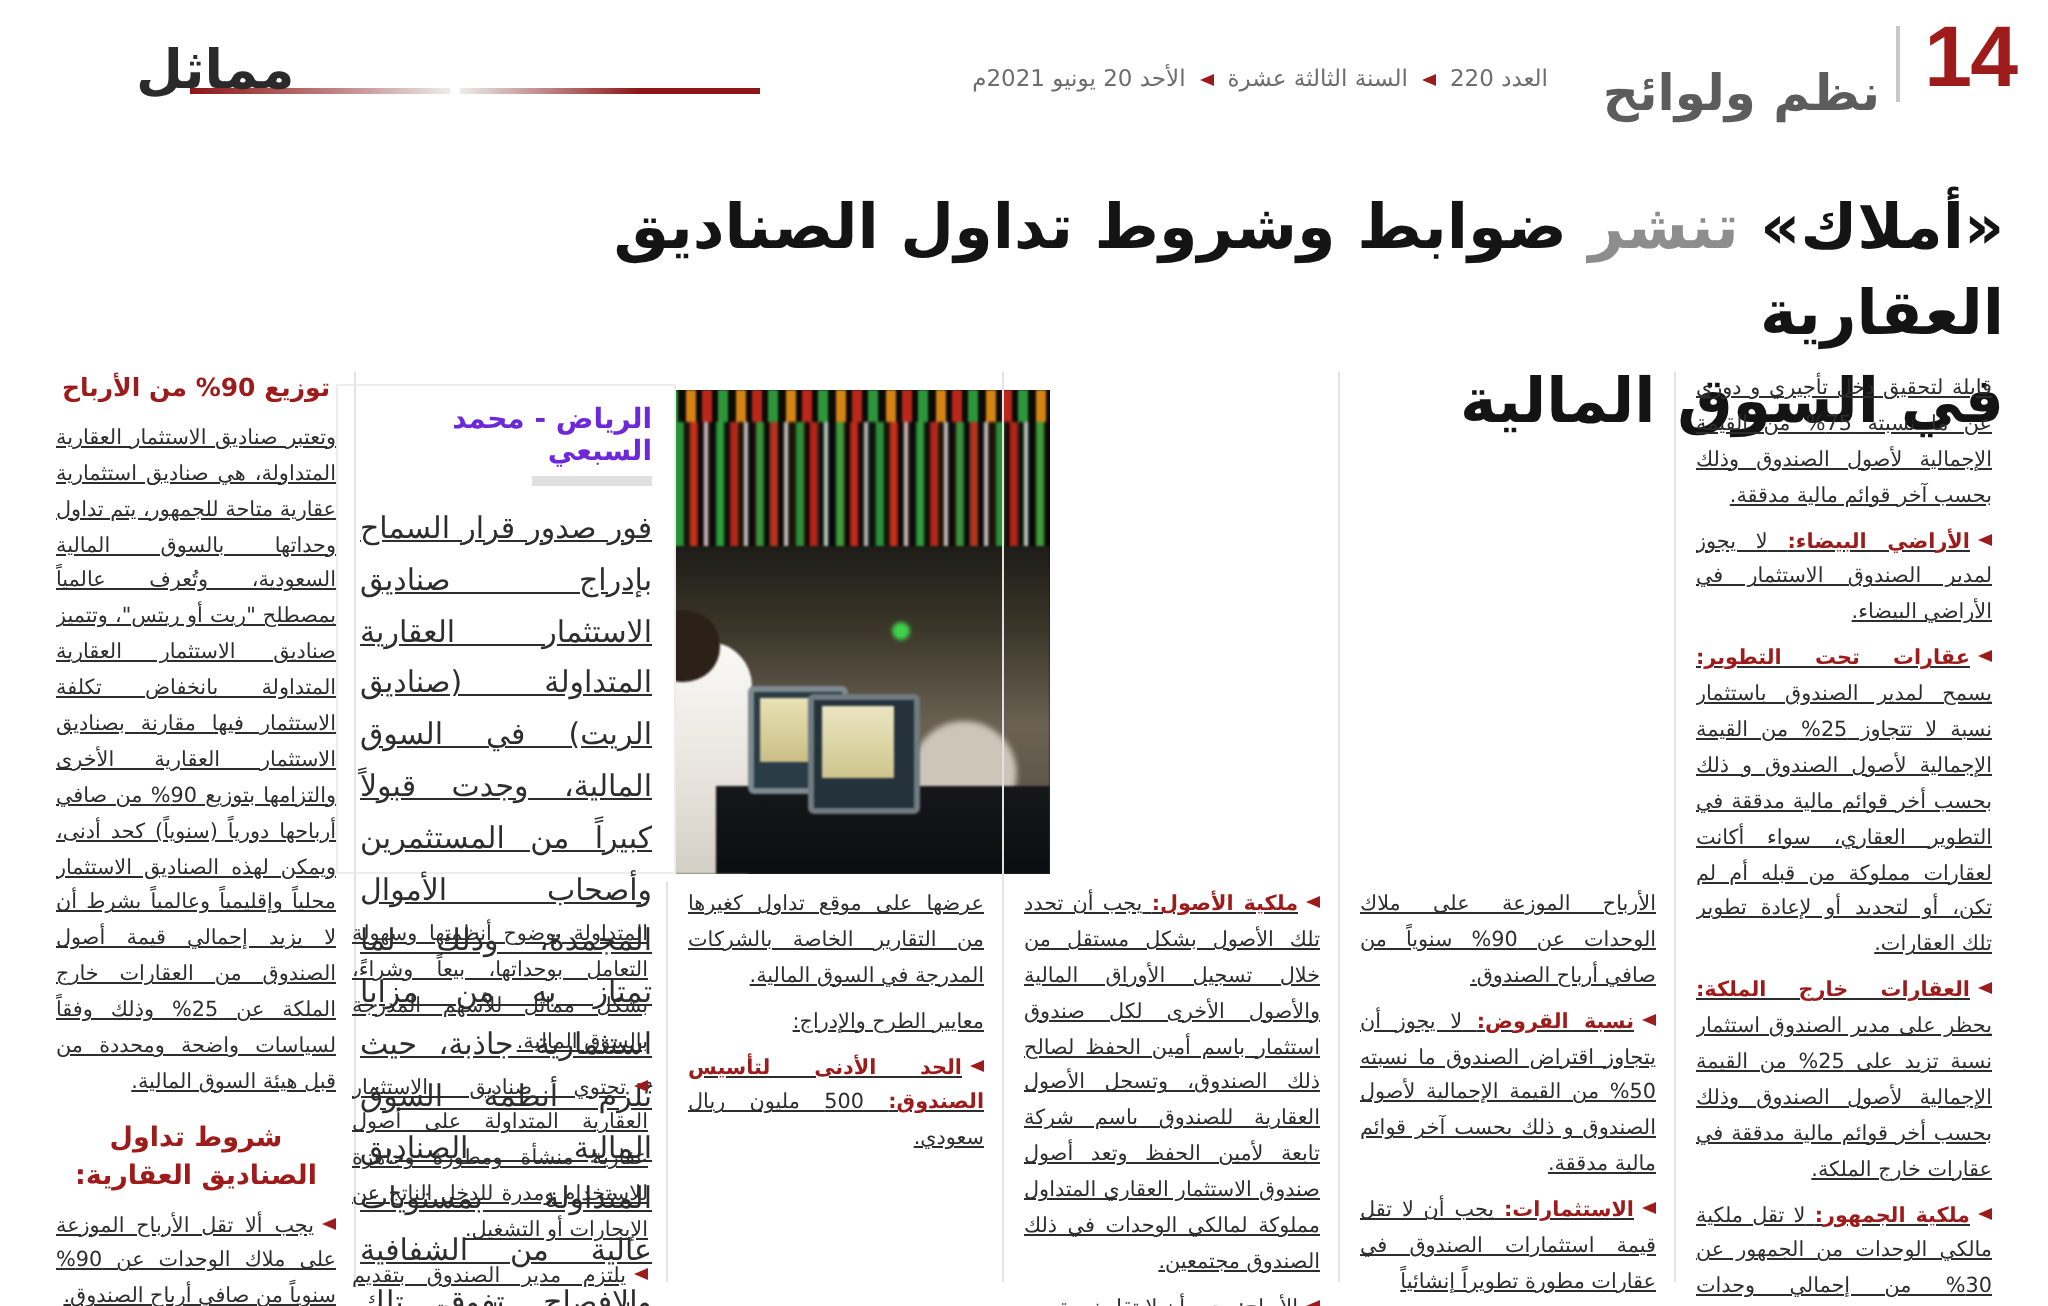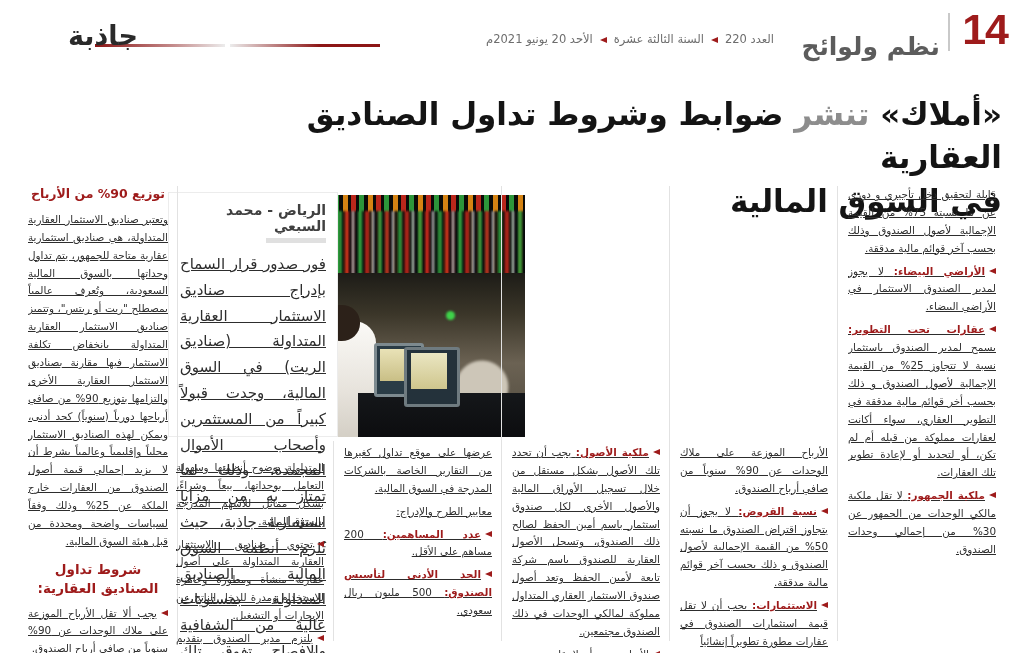--- a/index.html
+++ b/index.html
@@ -89,21 +89,21 @@
   .vline{
     position:absolute;top:0;width:1px;height:455px;background:#e2e2e2;
   }
 
   p{margin:0 0 5px 0;text-decoration:underline;}
   .kicker{
     color:#9e1b1b;font-weight:bold;font-size:12.5px;
     text-align:center;margin:0 0 8px 0;line-height:1.35;
   }
   .byline{
-    color:#404040;font-weight:bold;font-size:14px;
+    color:#6d28d9;font-weight:bold;font-size:14px;
     margin:0 0 4px 0;
   }
   .byline-rule{
     height:5px;width:60px;background:#e0e0e0;margin:0 0 9px auto;
   }
   .subhead{
     color:#9e1b1b;font-weight:bold;font-size:13.5px;
     text-align:center;line-height:1.4;margin:9px 0 7px 0;
   }
   .bullet{
@@ -241,21 +241,21 @@
     <div class="meta-line">
       <span class="meta-item">العدد 220</span>
       <span class="meta-sep"></span>
       <span class="meta-item">السنة الثالثة عشرة</span>
       <span class="meta-sep"></span>
       <span class="meta-item">الأحد 20 يونيو 2021م</span>
     </div>
 
     <div class="hdr-rule hdr-rule-mid"></div>
     <div class="hdr-rule hdr-rule-left"></div>
-    <div class="logo">جاذبة</div>
+    <div class="logo">مماثل</div>
   </div>
 
   <h1 class="headline">
     <span>«أملاك»</span>
     <span class="hl-gray">تنشر</span>
     <span>ضوابط وشروط تداول الصناديق العقارية</span>
     <br>
     <span>في السوق المالية</span>
   </h1>
 
@@ -302,37 +302,37 @@
 
     <div class="col c5" style="top:258px;height:209px;margin-top:15px;">
       <p>المتداولة بوضوح أنظمتها وسهولة التعامل بوحداتها، بيعاً وشراءً، بشكل مماثل للأسهم المدرجة بالسوق المالية.</p>
       <p class="bullet"><span class="tri"></span><span>تحتوي صناديق الاستثمار العقارية المتداولة على أصول عقارية منشأة ومطورة وجاهزة للاستخدام ومدرة للدخل الناتج عن الإيجارات أو التشغيل.</span></p>
       <p class="bullet"><span class="tri"></span><span>يلتزم مدير الصندوق بتقديم تقارير دورية عن الصندوق ويتم</span></p>
     </div>
 
     <div class="col c4" style="top:258px;height:209px;">
       <p>عرضها على موقع تداول كغيرها من التقارير الخاصة بالشركات المدرجة في السوق المالية.</p>
       <p>معايير الطرح والإدراج:</p>
-      <p class="bullet"><span class="tri"></span><span class="lbl">عدد المساهمين:</span> <span>200 مساهم على الأقل.</span></p>
       <p class="bullet"><span class="tri"></span><span class="lbl">الحد الأدنى لتأسيس الصندوق:</span> <span>500 مليون ريال سعودي.</span></p>
 
     </div>
 
     <div class="col c3" style="top:258px;height:209px;">
       <p class="bullet"><span class="tri"></span><span class="lbl">ملكية الأصول:</span> <span>يجب أن تحدد تلك الأصول بشكل مستقل من خلال تسجيل الأوراق المالية والأصول الأخرى لكل صندوق استثمار باسم أمين الحفظ لصالح ذلك الصندوق، وتسجل الأصول العقارية للصندوق باسم شركة تابعة لأمين الحفظ وتعد أصول صندوق الاستثمار العقاري المتداول مملوكة لمالكي الوحدات في ذلك الصندوق مجتمعين.</span></p>
       <p class="bullet"><span class="tri"></span><span>الأرباح:</span> <span>يجب أن لا تقل نسبة</span></p>
     </div>
 
     <div class="col c2" style="top:258px;height:209px;">
       <p>الأرباح الموزعة على ملاك الوحدات عن 90% سنوياً من صافي أرباح الصندوق.</p>
       <p class="bullet"><span class="tri"></span><span class="lbl">نسبة القروض:</span> <span>لا يجوز أن يتجاوز اقتراض الصندوق ما نسبته 50% من القيمة الإجمالية لأصول الصندوق و ذلك بحسب آخر قوائم مالية مدققة.</span></p>
       <p class="bullet"><span class="tri"></span><span class="lbl">الاستثمارات:</span> <span>يجب أن لا تقل قيمة استثمارات الصندوق في عقارات مطورة تطويراً إنشائياً</span></p>
     </div>
 
     <div class="col c1">
       <p>قابلة لتحقيق دخل تأجيري و دوري عن ما نسبته 75% من القيمة الإجمالية لأصول الصندوق وذلك بحسب آخر قوائم مالية مدققة.</p>
       <p class="bullet"><span class="tri"></span><span class="lbl">الأراضي البيضاء:</span> <span>لا يجوز لمدير الصندوق الاستثمار في الأراضي البيضاء.</span></p>
       <p class="bullet"><span class="tri"></span><span class="lbl">عقارات تحت التطوير:</span> <span>يسمح لمدير الصندوق باستثمار نسبة لا تتجاوز 25% من القيمة الإجمالية لأصول الصندوق و ذلك بحسب أخر قوائم مالية مدققة في التطوير العقاري، سواء أكانت لعقارات مملوكة من قبله أم لم تكن، أو لتجديد أو لإعادة تطوير تلك العقارات.</span></p>
+      <p class="bullet"><span class="tri"></span><span class="lbl">العقارات خارج الملكة:</span> <span>يحظر على مدير الصندوق استثمار نسبة تزيد على 25% من القيمة الإجمالية لأصول الصندوق وذلك بحسب أخر قوائم مالية مدققة في عقارات خارج الملكة.</span></p>
       <p class="bullet"><span class="tri"></span><span class="lbl">ملكية الجمهور:</span> <span>لا تقل ملكية مالكي الوحدات من الجمهور عن 30% من إجمالي وحدات الصندوق.</span></p>
     </div>
 
   </div>
 </div>
 
 </body></html>

